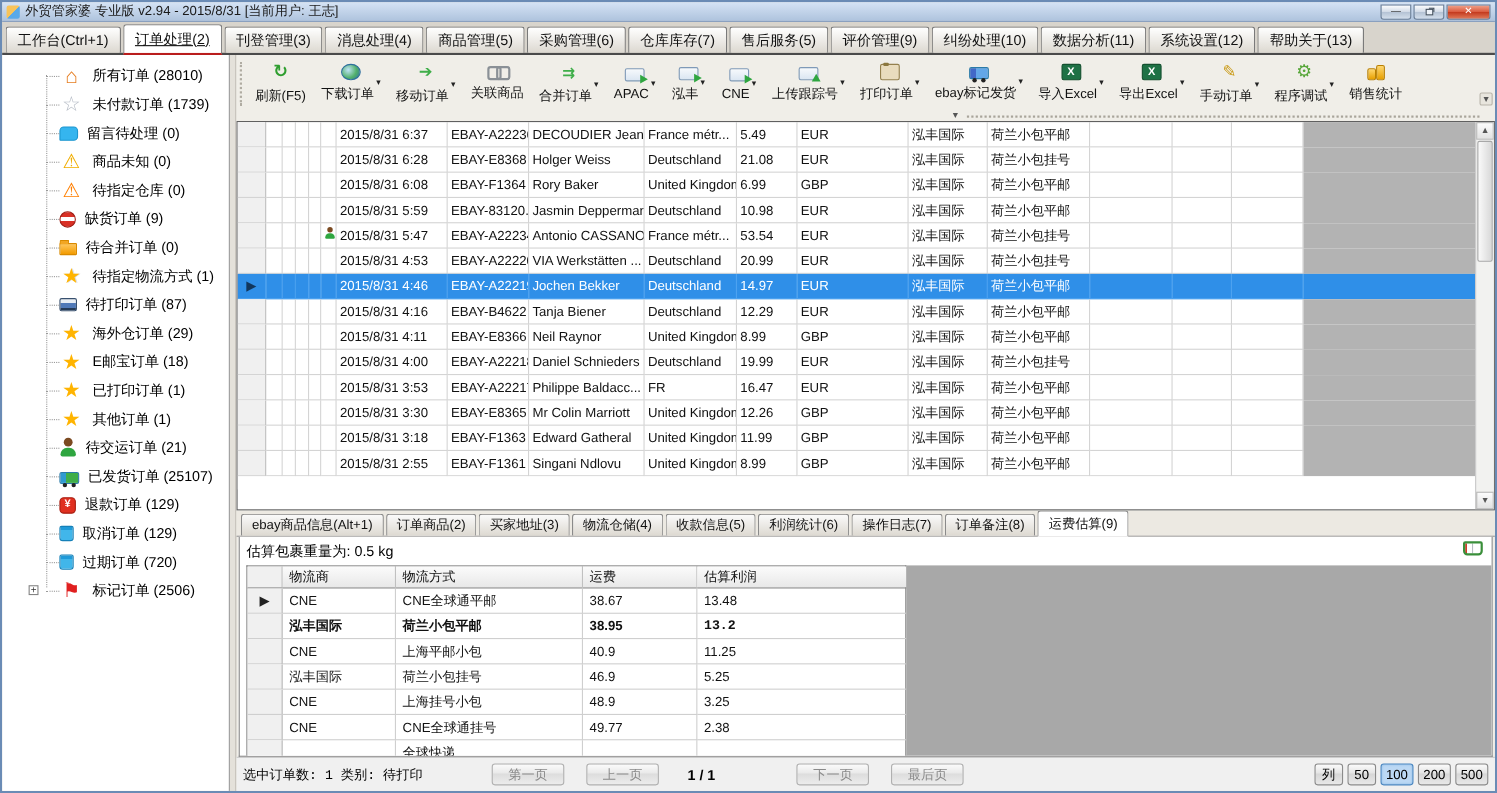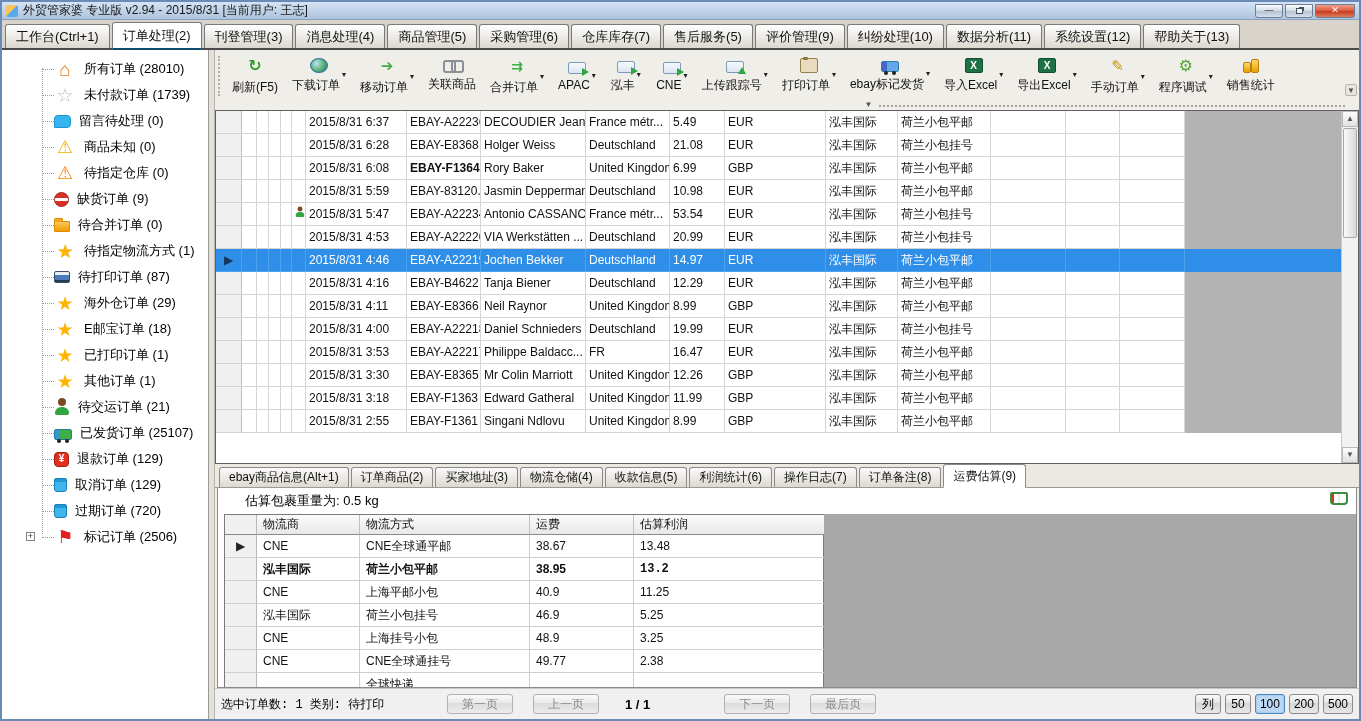--- a/index.html
+++ b/index.html
@@ -10,21 +10,21 @@
   .titlebar{height:18px;background:linear-gradient(#d5e3f5,#aec3dd);display:flex;align-items:center;padding:0 4px;border-bottom:1px solid #8aa0bf;flex:0 0 18px;}
   .appicon{width:12px;height:12px;border-radius:2px;background:linear-gradient(135deg,#f7c35a 0 50%,#5aa9e8 50%);margin-right:5px;flex:0 0 12px;}
   .apptitle{flex:1;font-size:12px;color:#1a1a1a;white-space:nowrap;overflow:hidden;}
   .winbtns{display:flex;gap:2px;}
   .winbtn{width:28px;height:14px;border:1px solid #6c7f96;border-radius:0 0 3px 3px;background:linear-gradient(#fdfdfd,#cfd9e6 50%,#b4c2d4 51%,#d4dfec);display:flex;align-items:center;justify-content:center;font-size:9px;color:#333;line-height:1;}
   .winbtn.close{background:linear-gradient(#f0a088,#d9583c 50%,#c33a1e 51%,#e07a5a);color:#fff;font-weight:bold;width:40px;}
   .restore-sq{width:7px;height:6px;border:1px solid #44505e;background:#eef3f9;box-shadow:2px -2px 0 -1px #44505e;}
   
   .menutabs{height:30px;background:#d8d4cc;display:flex;align-items:flex-end;padding:0 2px;border-bottom:2px solid #4a4a4a;flex:0 0 30px;}
   .mtab{height:24px;margin:0 1px;padding:0 10px;border:1px solid #7a7a7a;border-bottom:none;border-radius:3px 3px 0 0;background:linear-gradient(#ffffff,#dcd8d0);display:flex;align-items:center;font-size:13px;white-space:nowrap;}
-  .mtab.active{background:#fff;height:28px;margin-bottom:-2px;border-bottom:2px solid #0c4a6e;z-index:2;}
+  .mtab.active{background:#fff;height:28px;margin-bottom:-2px;border-bottom:2px solid #b91c1c;z-index:2;text-decoration:underline;}
   
   .content{flex:1;display:flex;min-height:0;}
   .sidebar{width:207px;background:#fff;border-right:1px solid #9a9a9a;overflow:hidden;position:relative;padding-top:6px;}
   .tree{position:relative;}
   .tree::before{content:"";position:absolute;left:40px;top:12px;bottom:16px;border-left:1px dotted #9a9a9a;}
   .tree-item{height:26px;display:flex;align-items:center;padding-left:52px;position:relative;cursor:default;white-space:nowrap;}
   .tree-item::before{content:"";position:absolute;left:40px;width:12px;top:13px;border-top:1px dotted #9a9a9a;}
   .tree-item .silbl{font-size:13px;color:#000;}
   .expandbox{position:absolute;left:24px;top:8px;width:9px;height:9px;border:1px solid #848484;background:#fff;font-size:9px;line-height:7px;text-align:center;color:#333;}
   .splitter{width:6px;background:#e4e1da;border-right:1px solid #b8b4ac;}
@@ -58,21 +58,21 @@
   .vscroll{position:absolute;right:0;top:0;bottom:0;width:17px;background:#f2f2f0;border-left:1px solid #c8c8c8;display:flex;flex-direction:column;}
   .sbtn{height:16px;flex:0 0 16px;border:1px solid #b8b8b8;background:linear-gradient(#fcfcfc,#e2e2e2);font-size:8px;color:#555;text-align:center;line-height:14px;}
   .sthumb{height:110px;margin:1px;border:1px solid #a8a8a8;border-radius:2px;background:linear-gradient(90deg,#fafafa,#d8d8d8);}
   .strack{flex:1;}
   
   .dtabs{height:24px;flex:0 0 24px;display:flex;align-items:flex-end;background:#ece9e2;padding-left:4px;border-bottom:1px solid #9a9a9a;}
   .dtab{height:20px;margin-right:2px;padding:0 9px;border:1px solid #8a8a8a;border-bottom:none;border-radius:3px 3px 0 0;background:linear-gradient(#fafafa,#ddd9d1);display:flex;align-items:center;font-size:12px;white-space:nowrap;}
   .dtab.active{background:#fff;height:24px;margin-bottom:-1px;border-bottom:1px solid #fff;font-weight:normal;z-index:2;}
   
   .fpanel{height:200px;flex:0 0 200px;background:#fff;border:1px solid #8a8a8a;border-top:none;position:relative;overflow:hidden;margin:0 2px;}
-  .weightline{height:26px;display:flex;align-items:center;padding-left:27px;font-size:13px;color:#000;}
+  .weightline{height:26px;display:flex;align-items:center;padding-left:6px;font-size:13px;color:#000;}
   .ic-book{position:absolute;top:4px;right:8px;width:18px;height:13px;border:2px solid #3a8f3a;border-radius:2px 2px 4px 4px;background:linear-gradient(90deg,#d03a2a 0 14%,#fff 14% 46%,#98a2a8 48% 52%,#fff 54%);}
   .ftable{position:absolute;left:6px;top:26px;width:600px;border:1px solid #7a7a7a;border-bottom:none;background:#fff;}
   .frow{display:flex;height:23px;line-height:22px;}
   .fhead{height:20px;line-height:19px;}
   .fcell{border-right:1px solid #cfcfcf;border-bottom:1px solid #cfcfcf;padding:0 6px;overflow:hidden;white-space:nowrap;flex:0 0 auto;font-size:12px;}
   .fhead .fcell{background:linear-gradient(#fbfbfb,#e8e8e8);border-bottom:1px solid #8a8a8a;border-right:1px solid #c0c0c0;}
   .fcell.marker{background:#f0f0f0;border-right:1px solid #b8b8b8;text-align:center;padding:0;color:#222;}
   .frow.bold .fcell{font-weight:bold;}
   .fgray{position:absolute;left:606px;top:26px;right:0;bottom:0;background:#a8a8a8;}
   
@@ -407,21 +407,21 @@
               <div class="gcell filler"></div>
             </div>
             <div class="grow">
               <div class="gcell marker" style="width: 26px;"></div>
               <div class="gcell" style="width: 15px;"></div>
               <div class="gcell" style="width: 12px;"></div>
               <div class="gcell" style="width: 12px;"></div>
               <div class="gcell" style="width: 11px;"></div>
               <div class="gcell" style="width: 14px;"></div>
               <div class="gcell" style="width: 101px;">2015/8/31 6:08</div>
-              <div class="gcell" style="width: 74px; font-weight: bold;">EBAY-F1364</div>
+              <div class="gcell" style="width: 74px;">EBAY-F1364</div>
               <div class="gcell" style="width: 105px;">Rory Baker</div>
               <div class="gcell" style="width: 84px;">United Kingdom</div>
               <div class="gcell" style="width: 55px;">6.99</div>
               <div class="gcell" style="width: 101px;">GBP</div>
               <div class="gcell" style="width: 72px;">泓丰国际</div>
               <div class="gcell" style="width: 93px;">荷兰小包平邮</div>
               <div class="gcell" style="width: 75px;"></div>
               <div class="gcell" style="width: 54px;"></div>
               <div class="gcell" style="width: 65px;"></div>
               <div class="gcell filler"></div>

